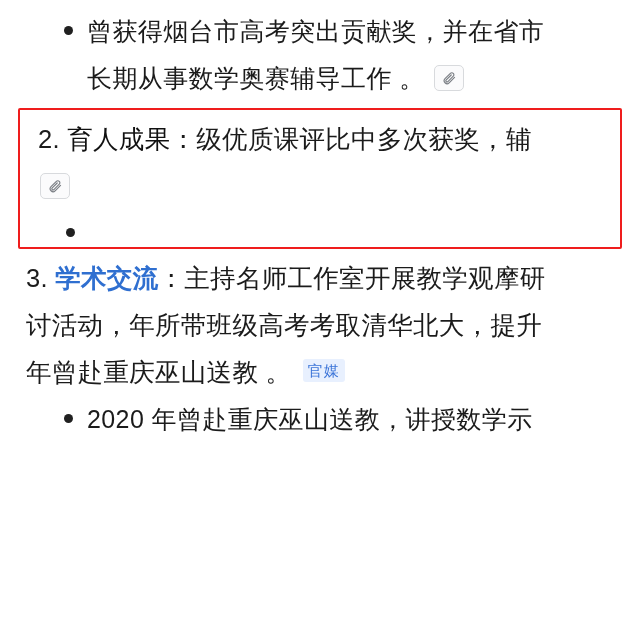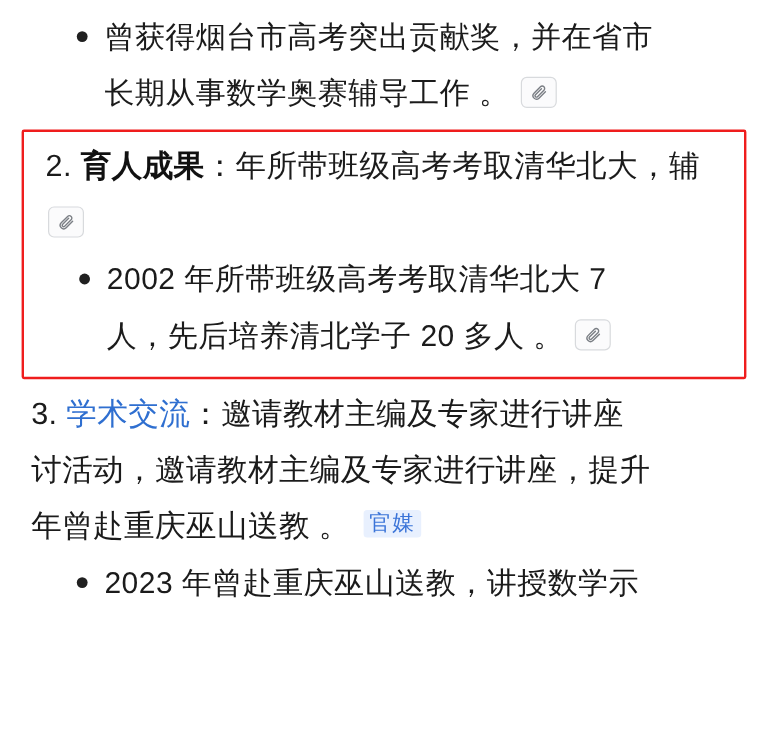--- a/index.html
+++ b/index.html
@@ -49,25 +49,25 @@
     font-size: 25.5px;
     line-height: 47px;
     letter-spacing: 0.3px;
     color: #1b1b1b;
   }
   .num {
     color: #1b1b1b;
   }
   .heading-blue {
     color: #2f6fd0;
-    font-weight: 400;
+    font-weight: 700;
   }
   .heading-dark {
     color: #111111;
-    font-weight: 700;
+    font-weight: 400;
   }
   
   .link-chip {
     display: inline-flex;
     align-items: center;
     justify-content: center;
     width: 28px;
     height: 24px;
     border: 1px solid #d8dadd;
     border-radius: 5px;
@@ -78,21 +78,21 @@
     top: -2px;
   }
   .link-chip svg {
     display: block;
   }
   
   .badge-gov {
     display: inline-block;
     background: #e8f0fe;
     color: #3b74d8;
-    font-size: 18px;
+    font-size: 15px;
     line-height: 21px;
     padding: 1px 5px;
     border-radius: 3px;
     vertical-align: middle;
     position: relative;
     top: -4px;
     margin-left: 4px;
     letter-spacing: 1px;
   }
   
@@ -138,58 +138,47 @@
             </svg>
           </span>
         </span>
       </div>
     </div>
   </div>
 
   <div class="redbox">
     <div class="para">
       <span class="num">2.</span>
-      <span class="heading-dark">育人成果</span><span>：</span><span>年所带班级高考考取清华北大，辅</span>
+      <span class="heading-dark">育人成果</span><span>：</span><span>级优质课评比中多次获奖，辅</span>
       <span class="indent-text">
         <span class="link-chip">
           <svg width="14" height="14" viewBox="0 0 24 24" fill="none" stroke="#7b7f85" stroke-width="2" stroke-linecap="round" stroke-linejoin="round">
             <path d="M21.44 11.05l-9.19 9.19a5 5 0 0 1-7.07-7.07l9.19-9.19a3.5 3.5 0 1 1 4.95 4.95l-9.2 9.19a2 2 0 1 1-2.83-2.83l8.49-8.48"></path>
           </svg>
         </span>
       </span>
     </div>
 
     <div class="bullet-item">
       <span class="bullet-dot"></span>
-      <div>
-        <span class="line-text indent-text">2002 年所带班级高考考取清华北大 7</span>
-        <span class="line-text indent-text">
-          <span>人，先后培养清北学子 20 多人 。</span>
-          <span class="link-chip">
-            <svg width="14" height="14" viewBox="0 0 24 24" fill="none" stroke="#7b7f85" stroke-width="2" stroke-linecap="round" stroke-linejoin="round">
-              <path d="M21.44 11.05l-9.19 9.19a5 5 0 0 1-7.07-7.07l9.19-9.19a3.5 3.5 0 1 1 4.95 4.95l-9.2 9.19a2 2 0 1 1-2.83-2.83l8.49-8.48"></path>
-            </svg>
-          </span>
-        </span>
-      </div>
     </div>
   </div>
 
   <div class="block sec3">
     <div class="para">
       <span class="num">3.</span>
-      <span class="heading-blue">学术交流</span><span>：</span><span>邀请教材主编及专家进行讲座</span>
-      <span class="indent-text">讨活动，邀请教材主编及专家进行讲座，提升</span>
+      <span class="heading-blue">学术交流</span><span>：</span><span>主持名师工作室开展教学观摩研</span>
+      <span class="indent-text">讨活动，年所带班级高考考取清华北大，提升</span>
       <span class="indent-text">
         <span>年曾赴重庆巫山送教 。</span>
         <span class="badge-gov">官媒</span>
       </span>
     </div>
 
     <div class="bullet-item" style="padding-left:38px;">
       <span class="bullet-dot"></span>
       <div>
-        <span class="line-text indent-text">2023 年曾赴重庆巫山送教，讲授数学示</span>
+        <span class="line-text indent-text">2020 年曾赴重庆巫山送教，讲授数学示</span>
       </div>
     </div>
   </div>
 
 </div>
 
 </body></html>

